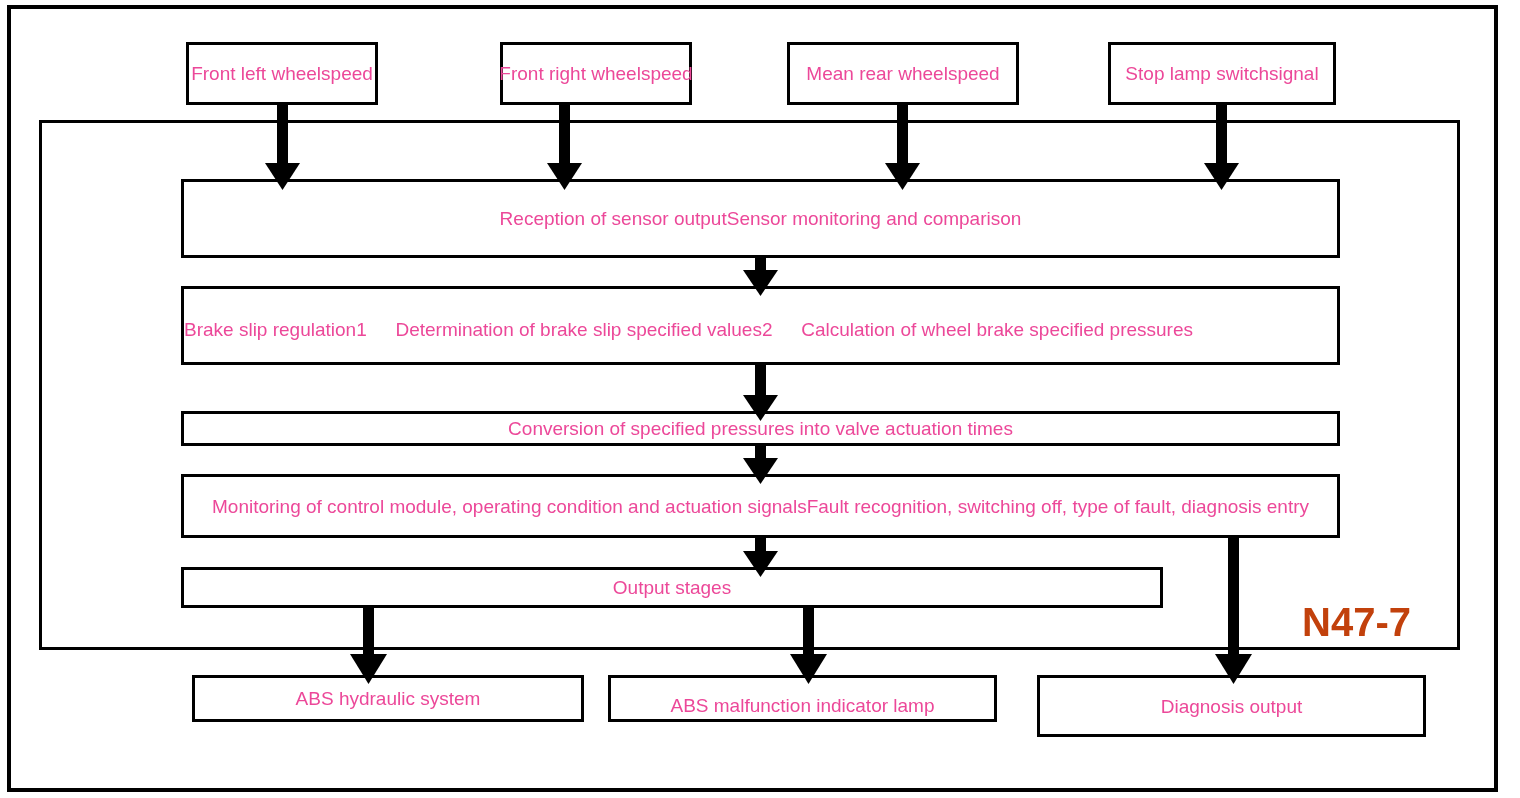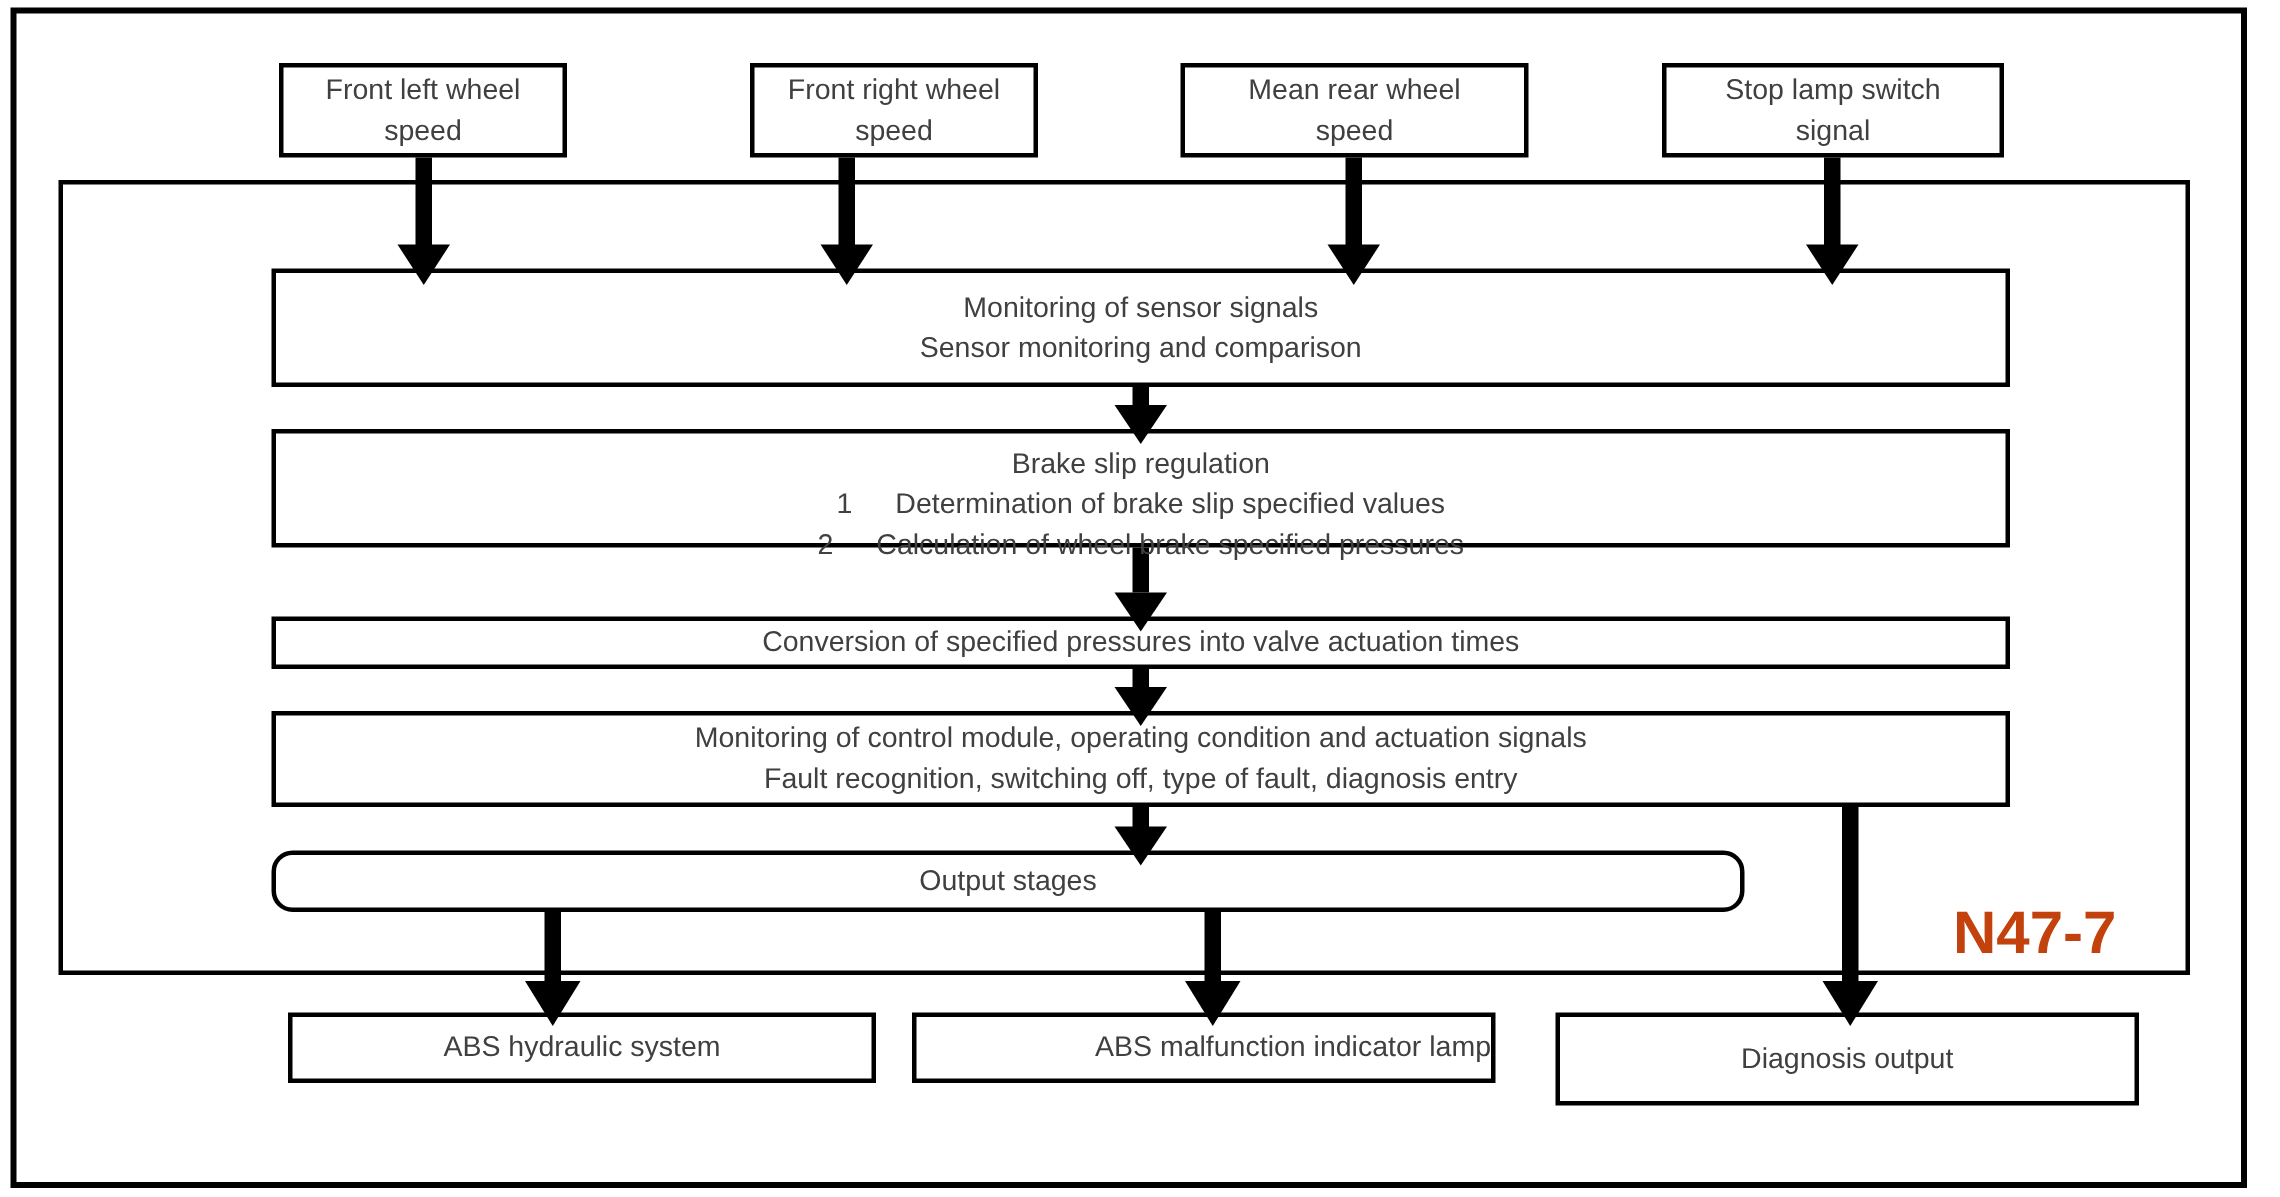--- a/index.html
+++ b/index.html
@@ -41,27 +41,26 @@
     background: transparent;
   }
 
   
   .box {
     position: absolute;
     border: 3px solid #000000;
     box-sizing: border-box;
     background: #ffffff;
     display: flex;
-    flex-direction: column;
     align-items: center;
     justify-content: center;
     text-align: center;
     font-size: 19px;
     line-height: 27px;
-    color: #404040;
+    color: #ec4899;
   }
   .box .ln { display: block; white-space: nowrap; }
 
   
   .io-box { font-size: 19px; }
 
   
   .proc {
     background: #ffffff;
   }
@@ -127,21 +126,21 @@
     <span class="ln">Mean rear wheel</span>
     <span class="ln">speed</span>
   </div>
 
   <div class="box io-box" style="left:1108px; top:42px; width:228px; height:63px;">
     <span class="ln">Stop lamp switch</span>
     <span class="ln">signal</span>
   </div>
 
   <div class="box proc" style="left:181px; top:179px; width:1159px; height:79px;">
-    <span class="ln">Monitoring of sensor signals</span>
+    <span class="ln">Reception of sensor output</span>
     <span class="ln">Sensor monitoring and comparison</span>
   </div>
 
   <div class="box proc proc-overflow" style="left:181px; top:286px; width:1159px; height:79px;">
     <span class="ln">Brake slip regulation</span>
     <span class="ln numbered">
       <span class="num">1</span>
       <span>Determination of brake slip specified values</span>
     </span>
     <span class="ln numbered">
@@ -152,21 +151,21 @@
 
   <div class="box proc" style="left:181px; top:474px; width:1159px; height:64px;">
     <span class="ln">Monitoring of control module, operating condition and actuation signals</span>
     <span class="ln">Fault recognition, switching off, type of fault, diagnosis entry</span>
   </div>
 
   <div class="box proc" style="left:181px; top:411px; width:1159px; height:35px;">
     <span class="ln">Conversion of specified pressures into valve actuation times</span>
   </div>
 
-  <div class="box proc" style="left:181px; top:567px; width:982px; height:41px;border-radius:14px;">
+  <div class="box proc" style="left:181px; top:567px; width:982px; height:41px;">
     <span class="ln">Output stages</span>
   </div>
 
   <div class="tag-label" style="left:1302px; top:600px;">N47-7</div>
 
   <div class="box io-box" style="left:192px; top:675px; width:392px; height:47px;">
     <span class="ln">ABS hydraulic system</span>
   </div>
 
   <div class="box io-box" style="left:608px; top:675px; width:389px; height:47px;align-items:flex-end;">

